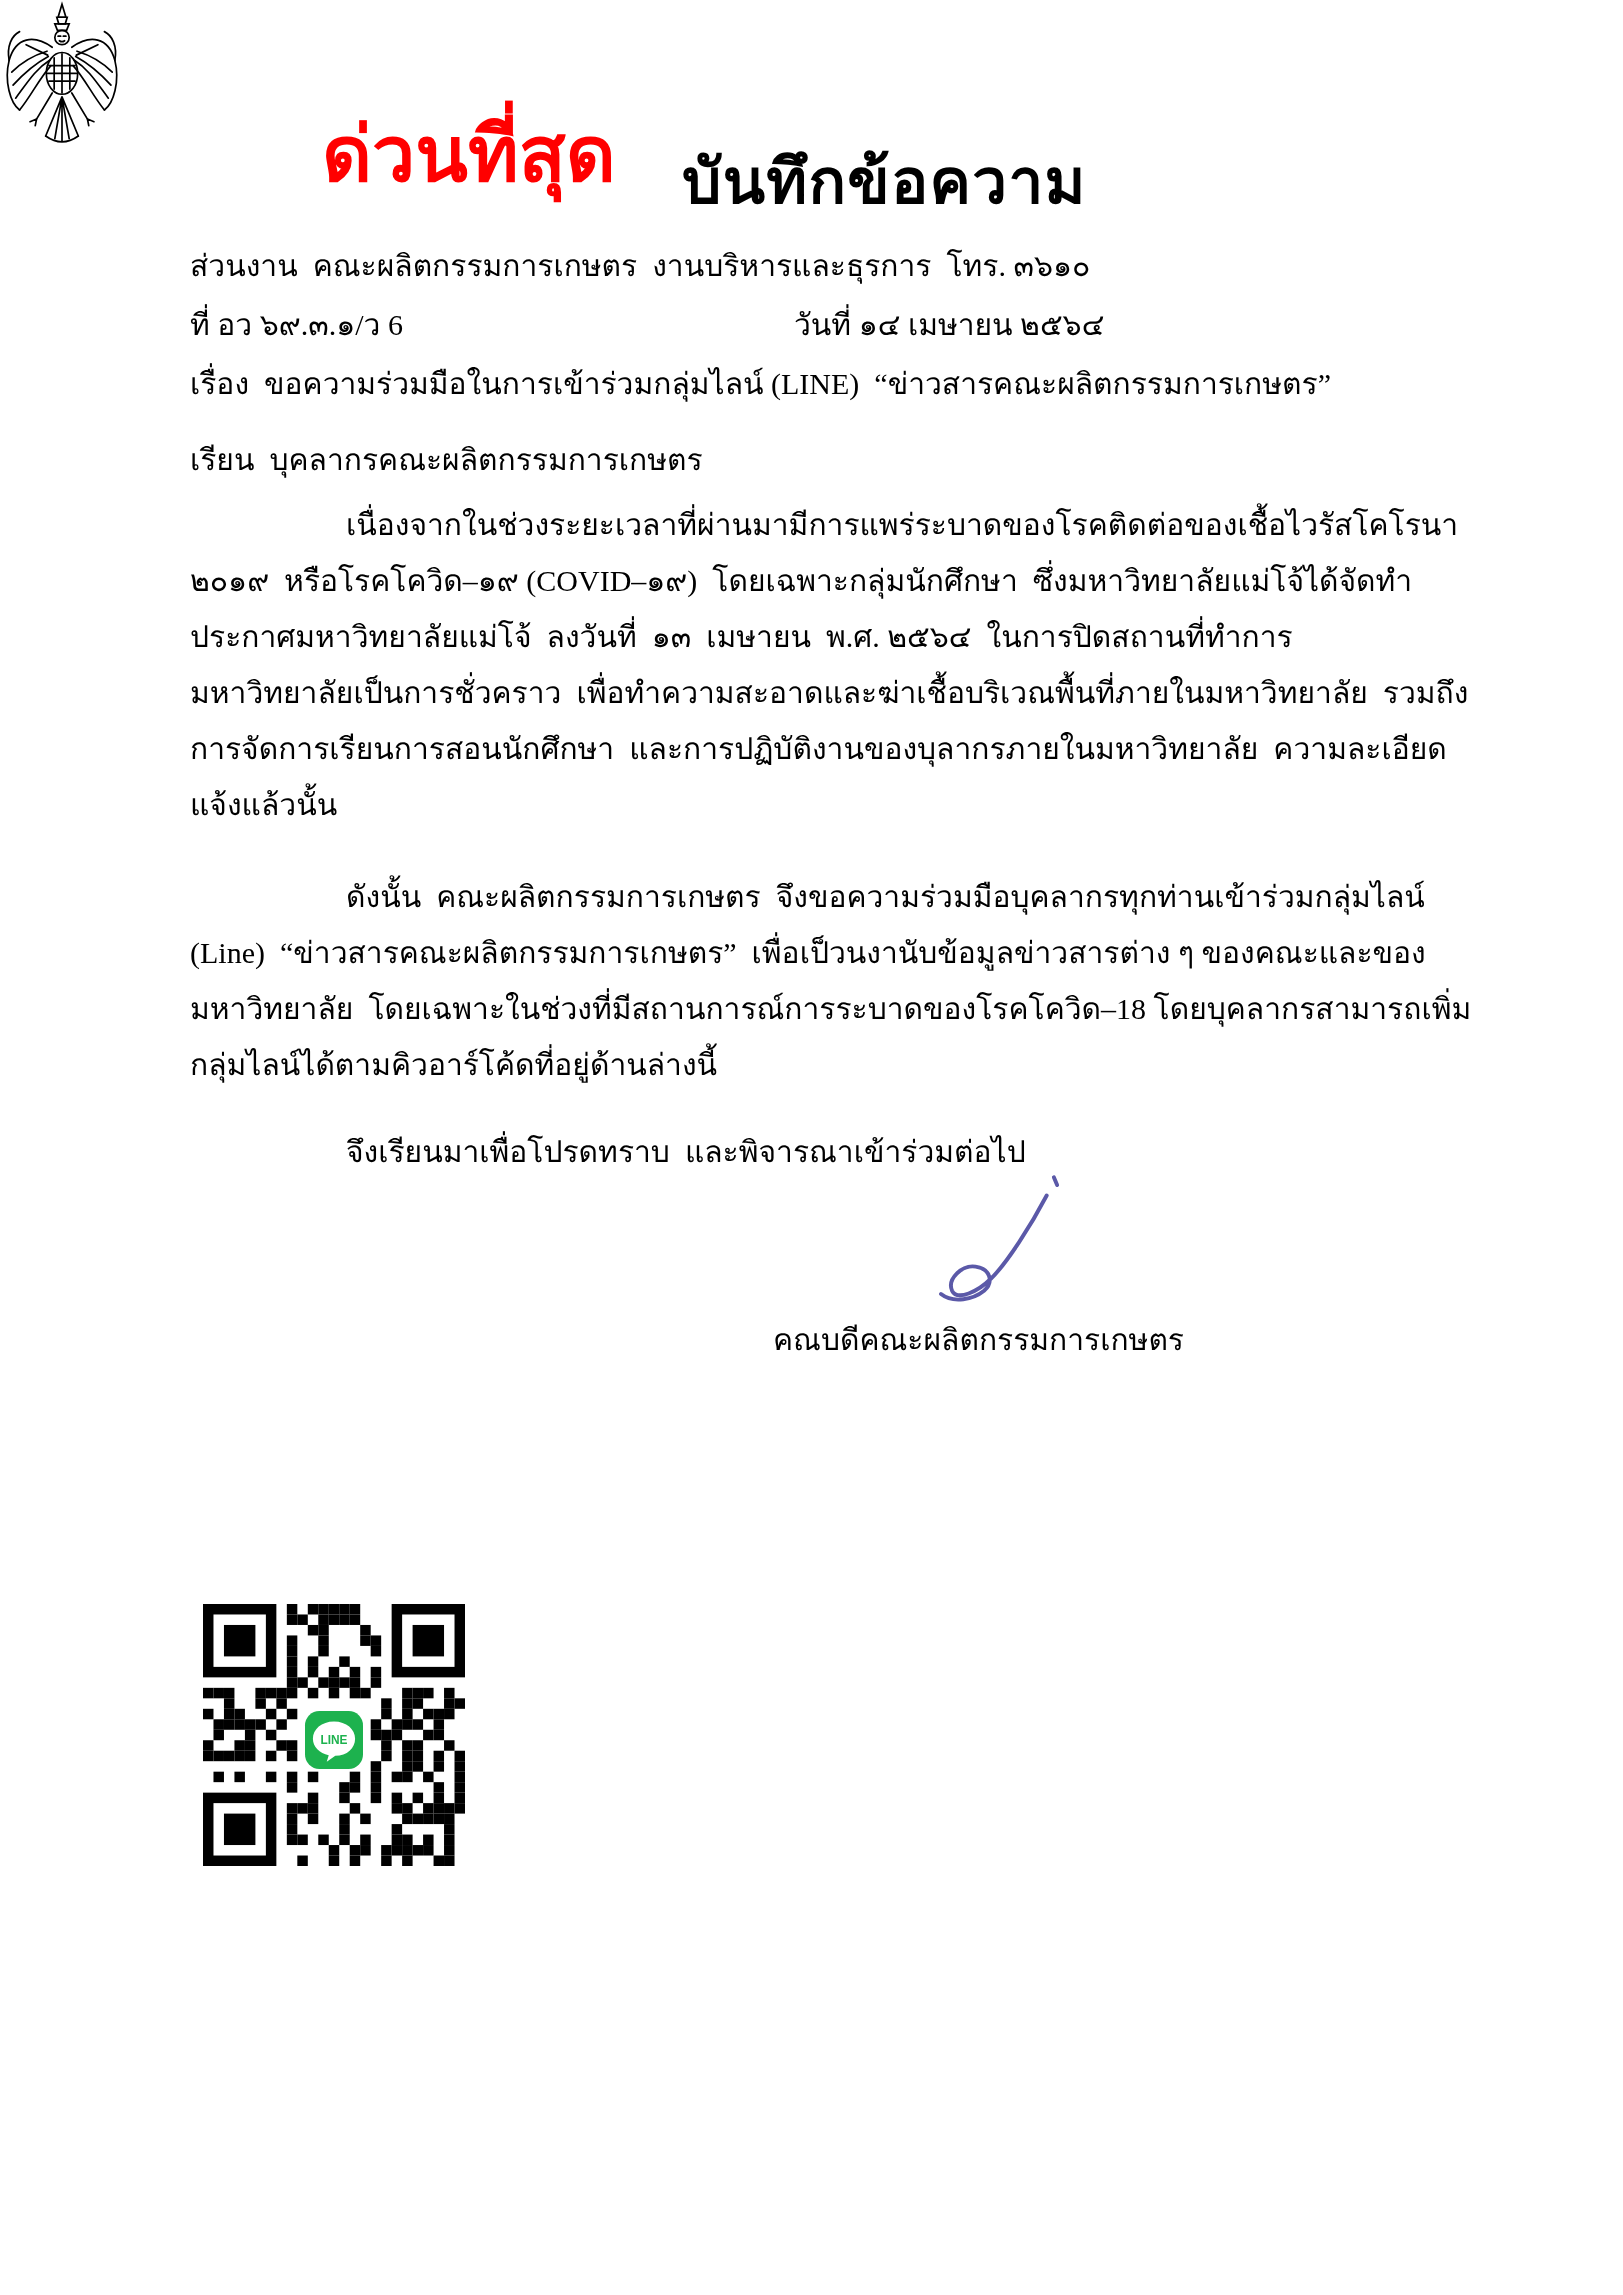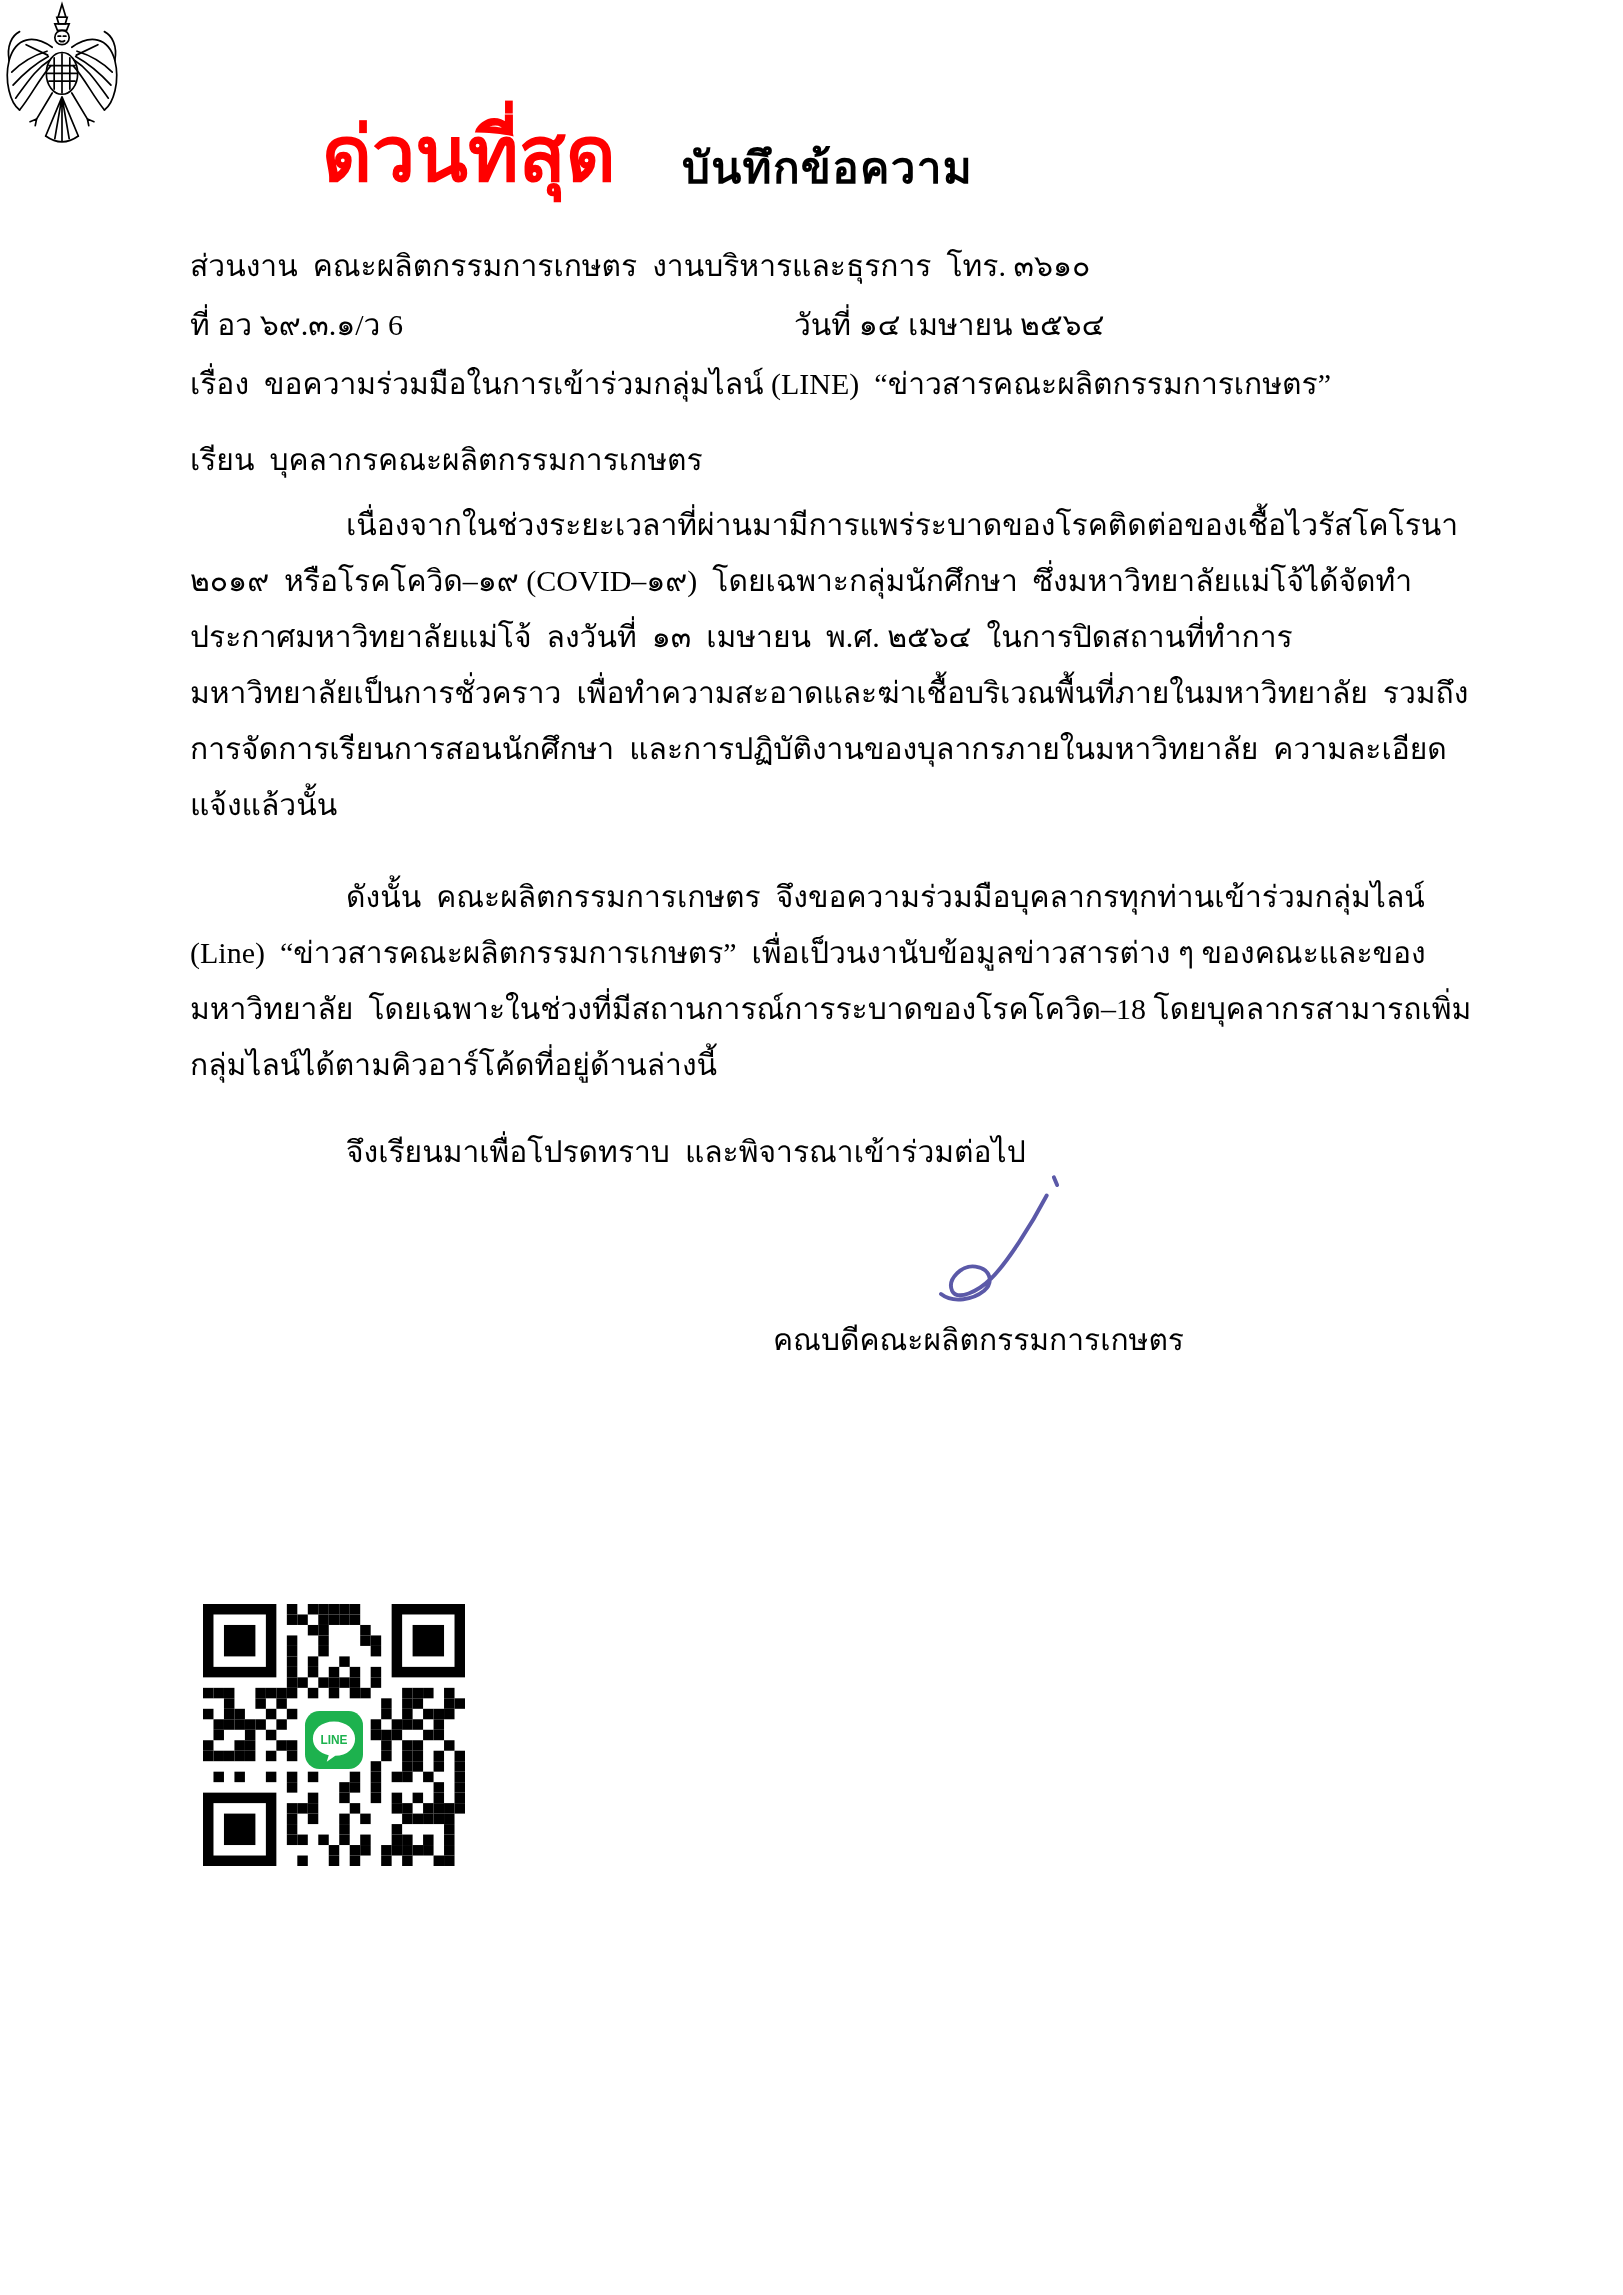--- a/index.html
+++ b/index.html
@@ -16,21 +16,21 @@
   
   .urgent{
     left:322px; top:98px;
     font-size:77px;
     font-weight:bold;
     color:#ff0000;
     line-height:1.5;
   }
   .memo-title{
     left:682px; top:136px;
-    font-size:44px;
+    font-size:62px;
     font-weight:bold;
     line-height:1.5;
     letter-spacing:1.3px;
   }
   .emblem{left:173px; top:96px; width:124px; height:152px;}
   
   .meta-line{font-size:30px;line-height:1.5;text-align:center;}
   .m1{left:190px; top:243px;}
   .m2{left:190px; top:302px;}
   .m2b{left:794px; top:302px;}

